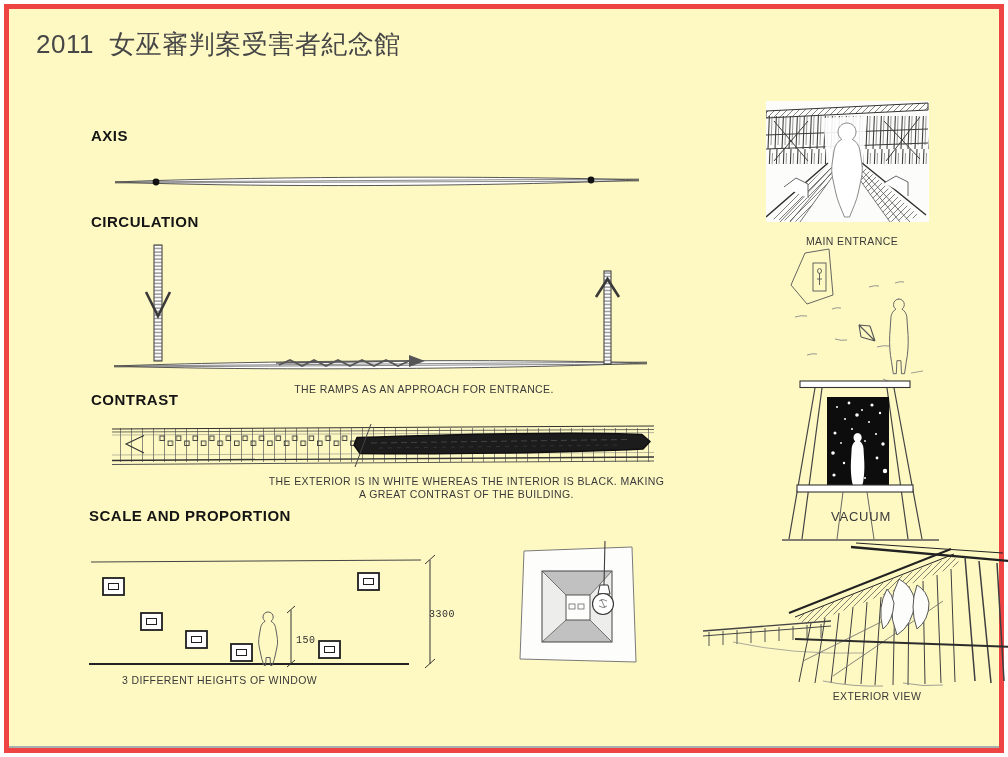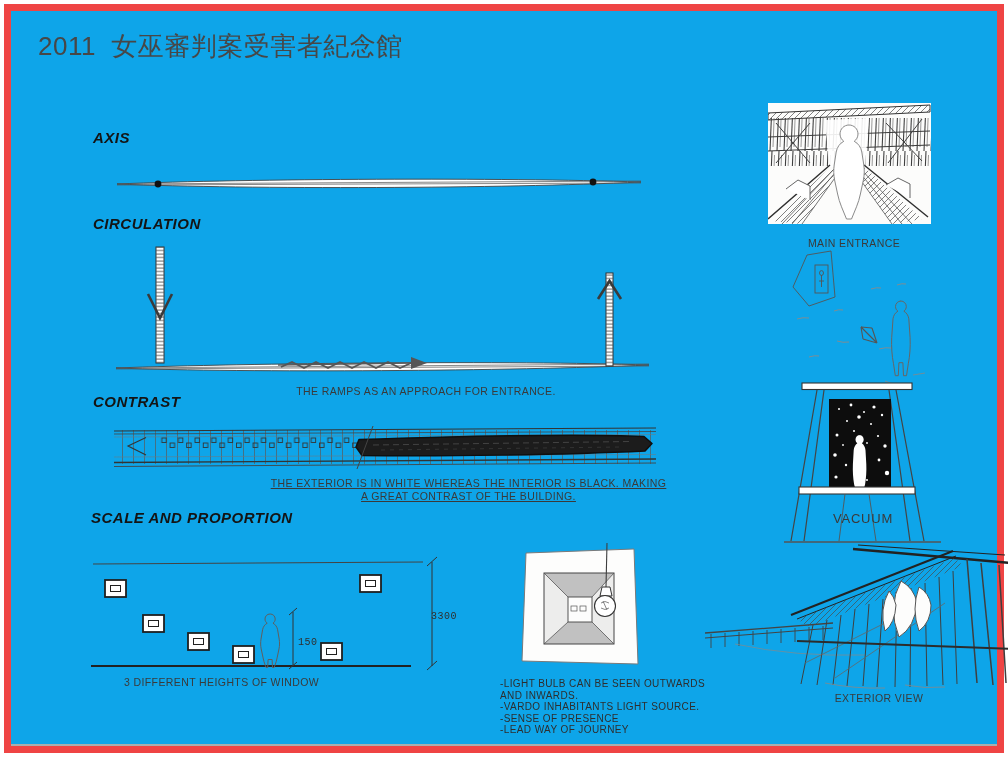--- a/index.html
+++ b/index.html
@@ -2,39 +2,39 @@
 <html><head>
 <meta charset="utf-8">
 <style>
   html,body{margin:0;padding:0;}
   body{
     width:1008px;height:757px;position:relative;background:#ffffff;
     font-family:"Liberation Sans", sans-serif;overflow:hidden;
   }
   .page-frame{
     position:absolute;left:4px;top:4px;right:4px;bottom:4px;
-    border:7px solid #ef4444;background:#0ea5e9;
+    border:5px solid #ef4444;background:#fef9c3;
   }
   .bottom-edge{
     position:absolute;left:0;bottom:0;width:100%;height:2px;background:#a9aeae;
   }
   .page-title{
     position:absolute;left:27px;top:18px;
     font-size:26px;font-weight:300;color:#474747;letter-spacing:.5px;
     white-space:pre;
   }
   .sec-heading{
     position:absolute;font-size:15px;font-weight:bold;color:#141414;
-    letter-spacing:.5px;white-space:nowrap;font-style:italic;
+    letter-spacing:.5px;white-space:nowrap;
   }
   .caption{
     position:absolute;font-size:10.5px;color:#3a3a3a;letter-spacing:.4px;
     text-align:center;line-height:12.5px;white-space:nowrap;
   }
-  .caption.wrap{white-space:normal;text-decoration:underline;}
+  .caption.wrap{white-space:normal;}
   .dim-label{
     position:absolute;font-size:10px;color:#2f2f2f;letter-spacing:.5px;font-family:Liberation Mono, monospace;
   }
   .notes{
     position:absolute;left:489px;top:667px;width:218px;
     font-size:10px;color:#2e2e2e;letter-spacing:.4px;line-height:11.5px;
   }
   .sketch{position:absolute;}
   svg{display:block;}
 </style>
@@ -212,26 +212,20 @@
 
       <g>
         <path d="M93,0 L92,44" stroke="#3e3e3e" stroke-width="1.1" fill="none"></path>
         <path d="M88,44 h8 l2,9 h-12 z" fill="#fff" stroke="#333" stroke-width="1"></path>
         <circle cx="91" cy="63" r="10.5" fill="#fff" stroke="#333" stroke-width="1.1"></circle>
         <path d="M87,60 q4,-3 8,0 M87,65 q4,3 8,0 M89,58 l4,9" stroke="#555" stroke-width="0.7" fill="none"></path>
       </g>
     </svg>
   </div>
 
-  <div class="notes">
-    <div>-LIGHT BULB CAN BE SEEN OUTWARDS AND INWARDS.</div>
-    <div>-VARDO INHABITANTS LIGHT SOURCE.</div>
-    <div>-SENSE OF PRESENCE</div>
-    <div>-LEAD WAY OF JOURNEY</div>
-  </div>
 
   <div class="sketch" style="left:757px;top:92px">
     <svg width="163" height="121" viewBox="0 0 163 121">
       <rect x="0" y="0" width="163" height="121" fill="#fcfcfb"></rect>
 
       <polygon points="0,10 162,2 162,9 0,17" fill="url(#diagH)" stroke="#333" stroke-width="1"></polygon>
 
       <rect x="0" y="15" width="163" height="48" fill="url(#vstrokes)"></rect>
       <path d="M0,34 L162,28 M0,48 L162,42" stroke="#3a3a3a" stroke-width="1" fill="none"></path>
       <path d="M8,20 L42,60 M42,20 L8,60 M118,20 L154,58 M154,16 L120,60" stroke="#3f3f3f" stroke-width="1" fill="none"></path>

